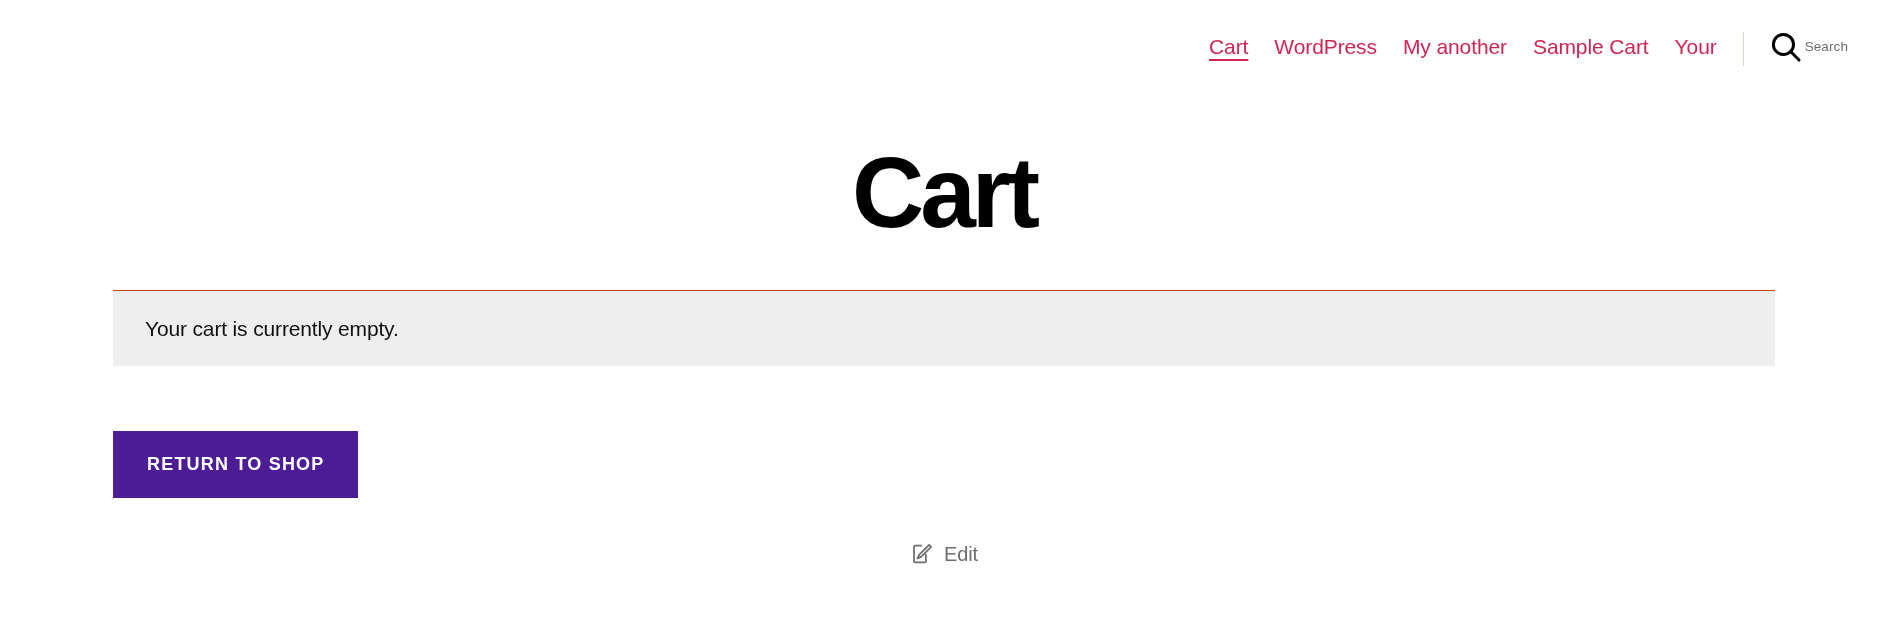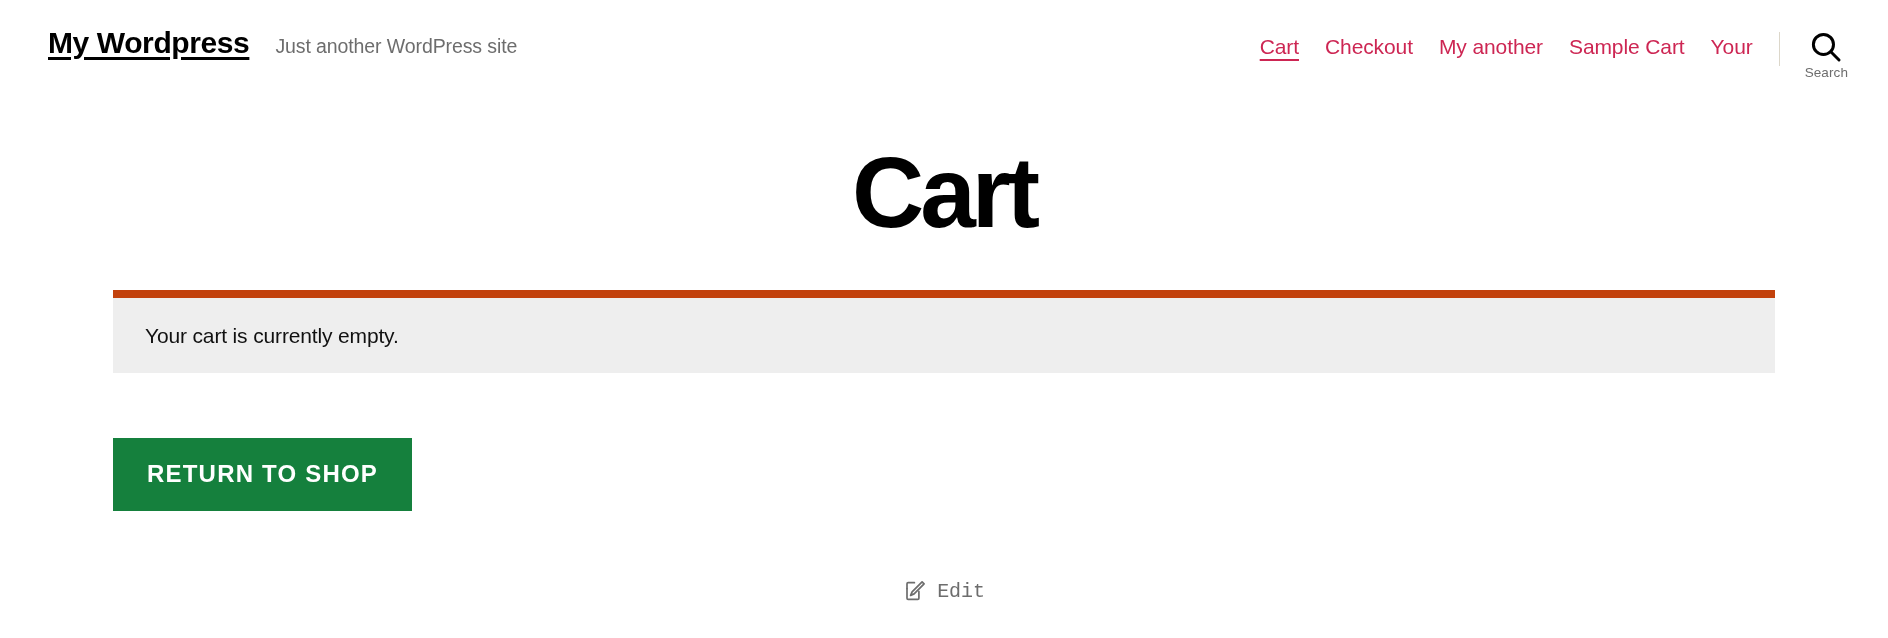--- a/index.html
+++ b/index.html
@@ -87,21 +87,21 @@
   .nav-divider {
     width: 1px;
     height: 34px;
     background: #dcd7ca;
     margin: 4px 25px 0 26px;
     flex: none;
   }
 
   .search-toggle {
     display: flex;
-    flex-direction: column;
+    flex-direction: row;
     align-items: center;
     gap: 2px;
     cursor: pointer;
     padding-top: 2px;
   }
   .search-toggle .glass {
     width: 34px;
     height: 34px;
     display: block;
   }
@@ -132,57 +132,56 @@
 
   .content-area {
     width: 1662px;
     margin: 0 auto;
     padding: 0;
   }
 
   .woocommerce-notice {
     margin-top: 45px;
     background: #eeeeee;
-    border-top: 8px solid #c2410c;
+    border-top: 1px solid #c2410c;
     padding: 24px 0 24px 32px;
     min-height: 63px;
     display: flex;
     align-items: center;
   }
   .woocommerce-notice .notice-text {
     font-size: 21px;
     color: #111111;
     letter-spacing: -0.15px;
     line-height: 1.3;
   }
 
   .return-to-shop {
     margin-top: 65px;
   }
   .btn-return {
     display: inline-block;
-    background: #15803d;
+    background: #4c1d95;
     color: #ffffff;
     border: none;
     font-family: "Liberation Sans", sans-serif;
-    font-size: 24px;
+    font-size: 18px;
     font-weight: 700;
     letter-spacing: 1.2px;
     text-transform: uppercase;
     text-decoration: none;
     padding: 24px 34px 25px 34px;
     line-height: 1;
     cursor: pointer;
   }
 
   .post-edit-bar {
-    margin-top: 68px;
+    margin-top: 44px;
     display: flex;
     justify-content: center;
-    font-family: Liberation Mono, monospace;
   }
   .edit-link {
     display: inline-flex;
     align-items: center;
     gap: 10px;
     color: #6d6d6d;
     font-size: 20px;
     text-decoration: none;
     cursor: pointer;
     letter-spacing: -0.1px;
@@ -191,30 +190,26 @@
     width: 24px;
     height: 24px;
     display: block;
   }
 </style>
 </head>
 <body>
 
 <header class="site-header">
 
-  <div class="branding">
-    <a class="site-title">My Wordpress</a>
-    <span class="site-tagline">Just another WordPress site</span>
-  </div>
 
   <div class="header-right">
 
     <nav class="primary-nav">
       <a class="nav-link is-current">Cart</a>
-      <a class="nav-link">Checkout</a>
+      <a class="nav-link">WordPress</a>
       <a class="nav-link">My another</a>
       <a class="nav-link">Sample Cart</a>
       <a class="nav-link">Your</a>
     </nav>
 
     <div class="nav-divider"></div>
 
     <div class="search-toggle">
       <span class="glass">
         <svg class="glass" viewBox="0 0 24 24" fill="none" xmlns="http://www.w3.org/2000/svg" aria-hidden="true">

